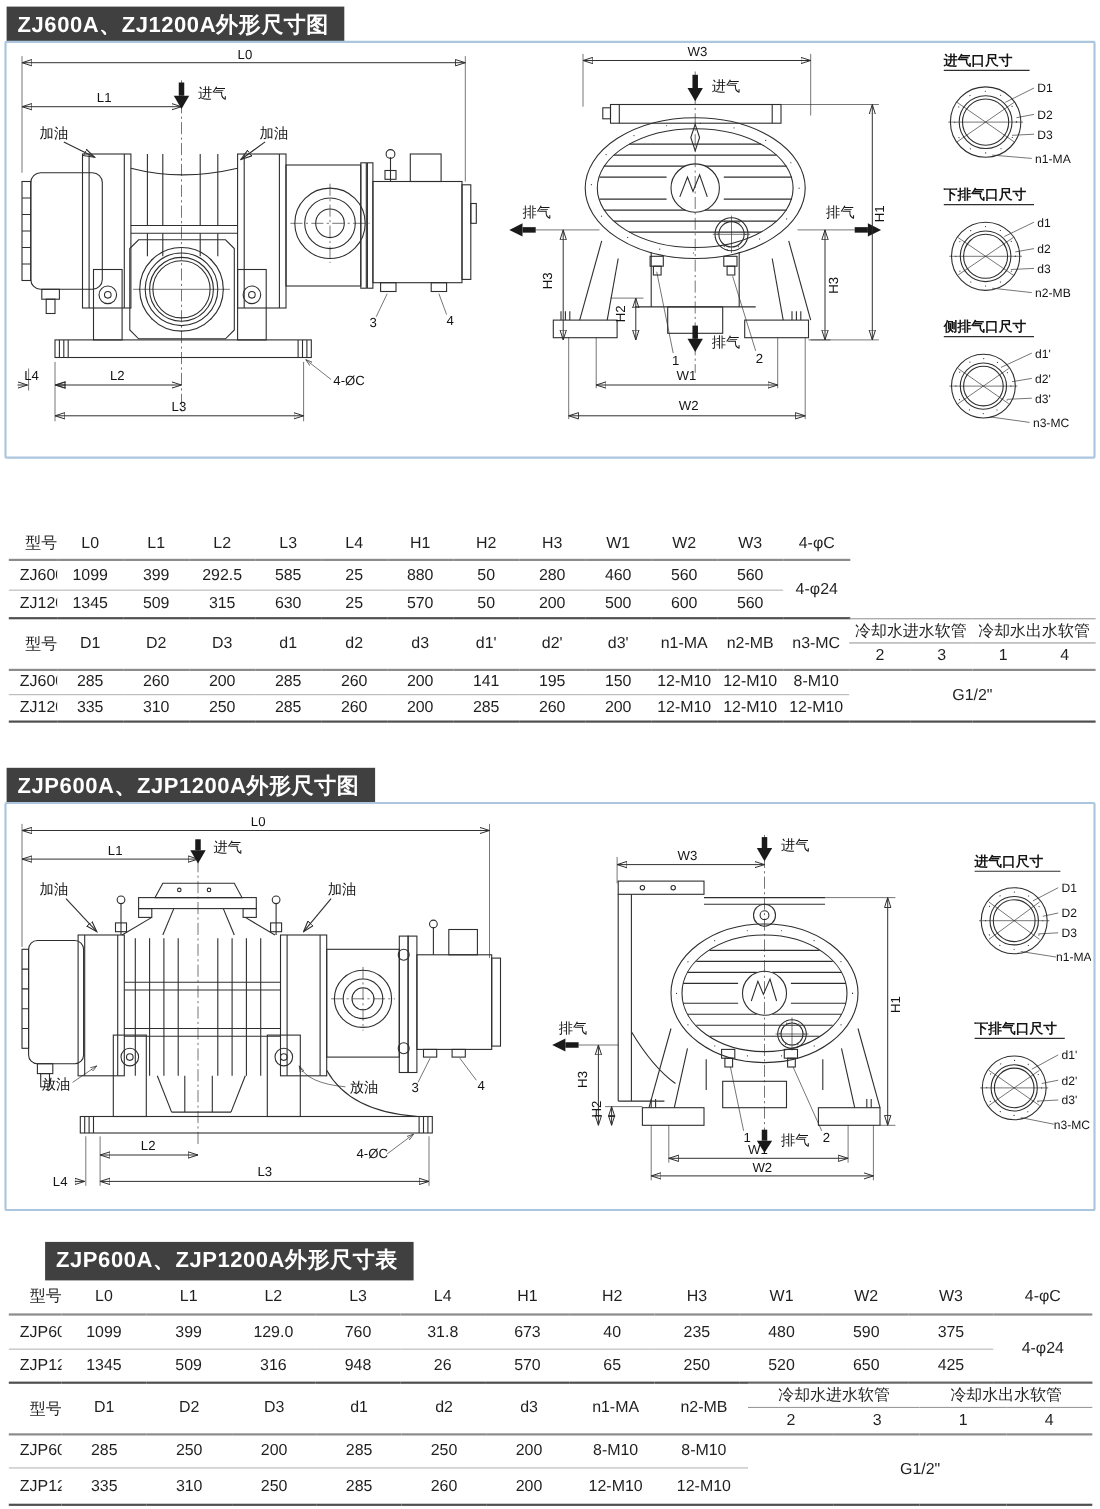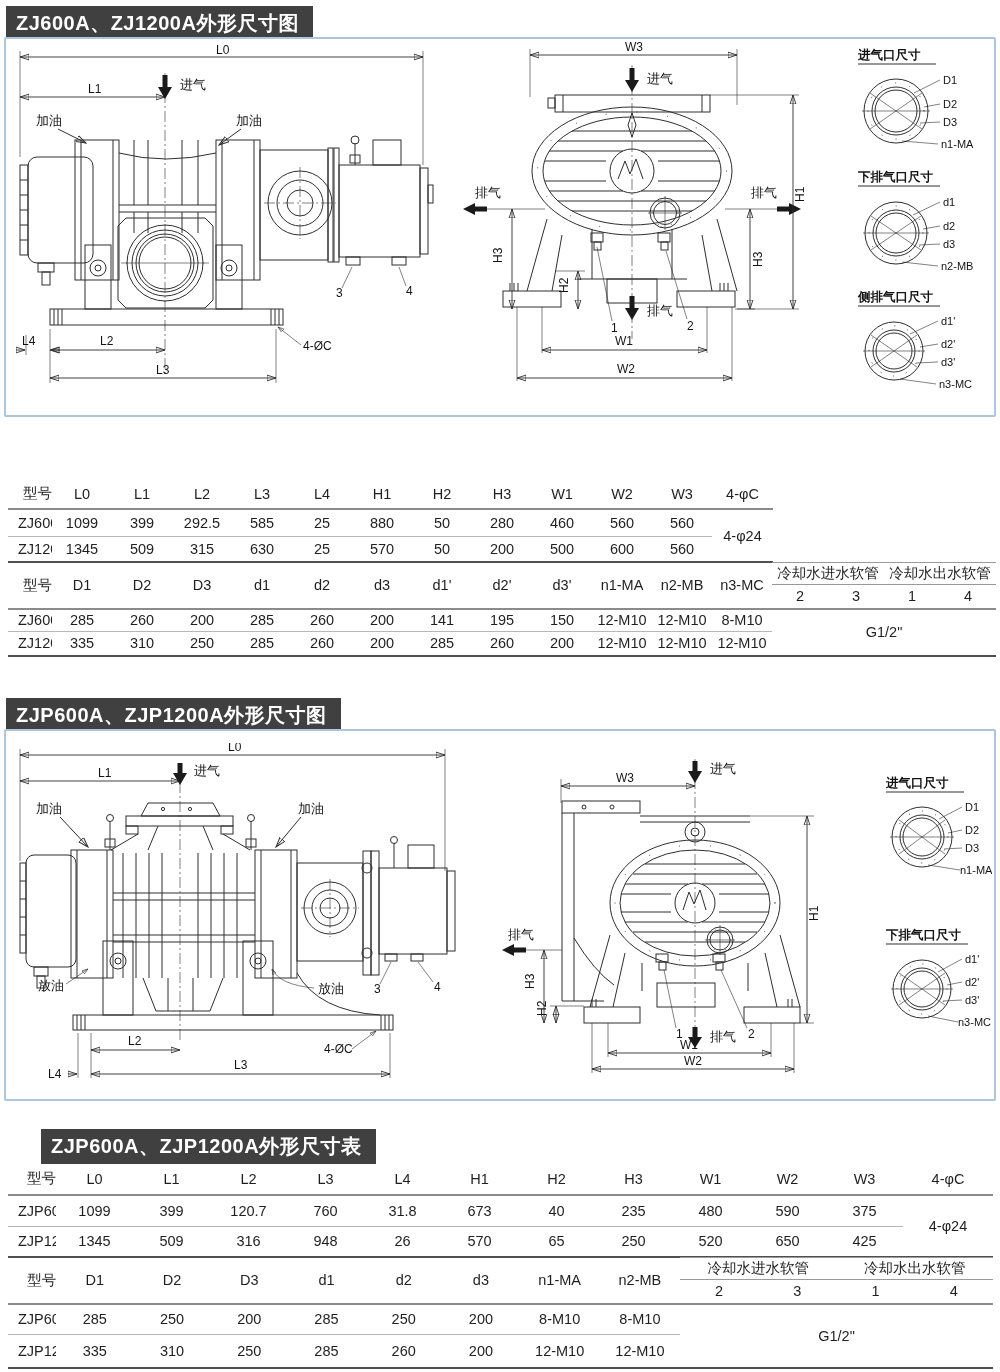--- a/index.html
+++ b/index.html
@@ -765,21 +765,21 @@
       <th>H3</th>
       <th>W1</th>
       <th>W2</th>
       <th>W3</th>
       <th>4-φC</th>
     </tr>
     <tr class="rsep" style="height:31px">
       <td class="mdl">ZJP600A</td>
       <td>1099</td>
       <td>399</td>
-      <td>120.7</td>
+      <td>129.0</td>
       <td>760</td>
       <td>31.8</td>
       <td>673</td>
       <td>40</td>
       <td>235</td>
       <td>480</td>
       <td>590</td>
       <td>375</td>
       <td class="mg" rowspan="2">4-φ24</td>
     </tr>

